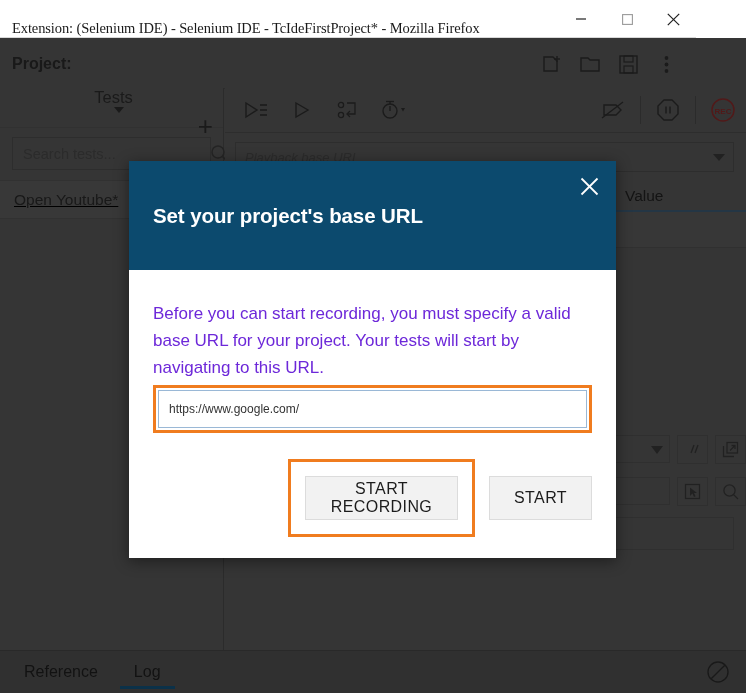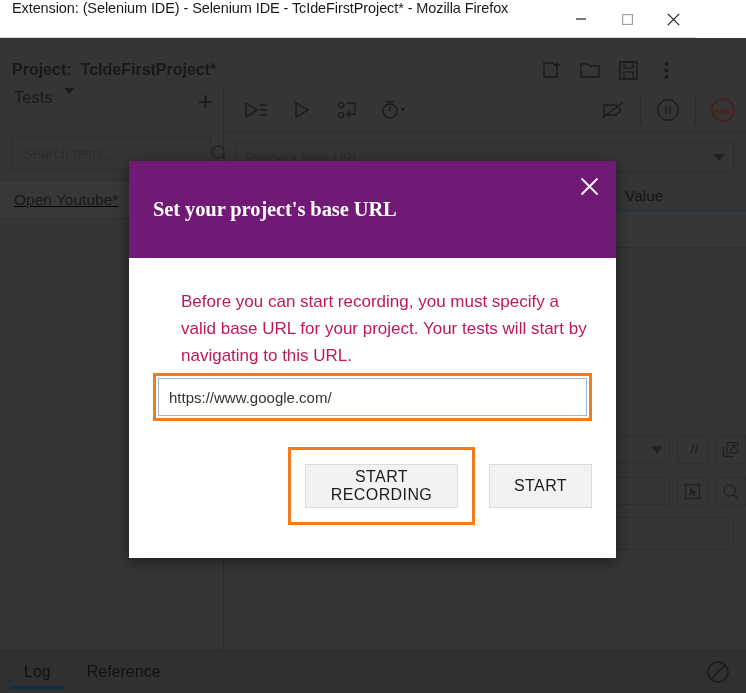--- a/index.html
+++ b/index.html
@@ -7,21 +7,21 @@
     width: 746px; height: 693px;
     font-family: "Liberation Sans", sans-serif;
     overflow: hidden; background: #fff;
   }
   #app { position: relative; width: 746px; height: 693px; }
 
   
   .titlebar {
     position: absolute; top: 0; left: 0; width: 696px; height: 38px;
     background: #ffffff; border-bottom: 1px solid #d8d8d8;
-    display: flex; align-items: flex-start;
+    display: flex; align-items: flex-end; font-family: Liberation Serif, serif;
   }
   .titlebar-text {
     padding-left: 12px; font-size: 14.5px; color: #1a1a1a;
     white-space: nowrap; letter-spacing: -0.1px;
   }
   .win-controls { position: absolute; right: 0; top: 0; height: 38px; display: flex; }
   .win-btn {
     width: 46px; height: 38px; display: flex;
     align-items: center; justify-content: center;
     color: #202020;
@@ -29,21 +29,21 @@
   .win-btn svg { display: block; }
 
   
   .ide {
     position: absolute; top: 38px; left: 0; width: 746px; height: 655px;
     background: #5c5c5c;
   }
 
   
   .proj-header {
-    position: absolute; top: 7px; left: 0; width: 691px; height: 50px;
+    position: absolute; top: 1px; left: 0; width: 691px; height: 50px;
     background: #5c5c5c; border-bottom: 1px solid #4e4e4e;
     display: flex; align-items: center;
   }
   .proj-label {
     padding-left: 12px; font-size: 16px; font-weight: bold;
     color: #2b2b2b; white-space: nowrap;
   }
   .proj-name {
     font-size: 16px; font-weight: bold; color: #2b2b2b;
     margin-left: 9px; white-space: nowrap;
@@ -56,22 +56,22 @@
     width: 34px; height: 34px; display: flex;
     align-items: center; justify-content: center; color: #2f2f2f;
   }
 
   
   .sidebar {
     position: absolute; top: 50px; left: 0; width: 224px; height: 562px;
     background: #5c5c5c; border-right: 1px solid #4b4b4b;
   }
   .tests-head {
-    height: 40px; display: flex; 
-    padding: 0 10px 0 14px; border-bottom: 1px solid #555;
+    height: 40px; display: flex; align-items: center;
+    padding: 0 10px 0 14px; border-bottom: 1px solid #555; flex-direction: column;
   }
   .tests-title { font-size: 16.5px; color: #2e2e2e; }
   .caret-sm {
     width: 0; height: 0; margin-left: 11px;
     border-left: 5px solid transparent; border-right: 5px solid transparent;
     border-top: 6px solid #2e2e2e;
   }
   .plus-btn {
     margin-left: auto; font-size: 26px; color: #2e2e2e;
     line-height: 1; font-weight: 300;
@@ -183,50 +183,49 @@
     position: absolute; top: 38px; left: 0; width: 746px; height: 655px;
     background: rgba(0,0,0,0.42);
   }
 
   
   .modal {
     position: absolute; left: 129px; top: 161px; width: 487px; height: 397px;
     background: #ffffff; box-shadow: 0 3px 14px rgba(0,0,0,0.45);
   }
   .modal-head {
-    height: 97px; background: #701a75; position: relative;
-    display: flex; align-items: center; font-family: Liberation Serif, serif;
+    height: 109px; background: #0c4a6e; position: relative;
+    display: flex; align-items: center;
   }
   .modal-title {
     padding-left: 24px; font-size: 20.5px; font-weight: bold; color: #fff;
     letter-spacing: -0.1px;
   }
   .modal-close {
     position: absolute; right: 12px; top: 10px;
     width: 30px; height: 30px; display: flex;
     align-items: center; justify-content: center; color: #fff;
   }
   .modal-body { padding: 30px 24px 0 24px; }
   .modal-text {
-    font-size: 17px; line-height: 27px; color: #be185d;
+    font-size: 17px; line-height: 27px; color: #6d28d9;
     max-width: 440px;
-    margin-left: 28px;
   }
   .field-label {
     margin-top: 30px; font-size: 14px; color: #6a6a6a;
     letter-spacing: 0.4px; padding-left: 3px;
   }
   
   .hl-input {
     margin-top: 4px; border: 3px solid #f07c1f; padding: 2px;
   }
   .base-url-input {
     width: 100%; height: 38px; border: 1px solid #9ab8d6;
     background: #fff; outline: none; padding: 0 10px;
-    font-family: "Liberation Sans", sans-serif; font-size: 15px; color: #333;
+    font-family: "Liberation Sans", sans-serif; font-size: 12px; color: #333;
   }
   .modal-actions {
     display: flex; align-items: center; gap: 14px;
     margin-top: 26px; padding-left: 135px;
   }
   
   .hl-btn { border: 3px solid #f07c1f; padding: 14px; }
   .btn {
     height: 44px; padding: 0 24px; background: #f2f2f2;
     border: 1px solid #dcdcdc; color: #1c1c1c;
@@ -259,21 +258,20 @@
             <line x1="12.2" y1="0.8" x2="0.8" y2="12.2" stroke="currentColor" stroke-width="1.2"></line>
           </svg>
       </div>
     </div>
   </div>
 
   <div class="ide">
 
     <div class="proj-header">
       <div class="proj-label">Project:</div>
-      <div class="proj-name">TcIdeFirstProject*</div>
       <div class="proj-icons">
         <div class="ph-icon">
           <svg width="22" height="22" viewBox="0 0 22 22">
               <path d="M3 4h9l4 4v10H3z" fill="none" stroke="currentColor" stroke-width="1.4"></path>
               <line x1="16" y1="3" x2="16" y2="9" stroke="currentColor" stroke-width="1.4"></line>
               <line x1="13" y1="6" x2="19" y2="6" stroke="currentColor" stroke-width="1.4"></line>
             </svg>
         </div>
         <div class="ph-icon">
           <svg width="22" height="22" viewBox="0 0 22 22">
@@ -434,22 +432,22 @@
         </div>
         <div class="ed-row">
           <div class="ed-label">Description</div>
           <div class="ed-desc-input"></div>
         </div>
       </div>
     </div>
 
     <div class="bottom">
       <div class="tabs">
+        <div class="tab">Reference</div>
         <div class="tab active">Log</div>
-        <div class="tab">Reference</div>
         <div class="clear-log">
           <svg width="24" height="24" viewBox="0 0 24 24">
               <circle cx="12" cy="12" r="10" fill="none" stroke="currentColor" stroke-width="1.4"></circle>
               <line x1="5.2" y1="18.8" x2="18.8" y2="5.2" stroke="currentColor" stroke-width="1.4"></line>
             </svg>
         </div>
       </div>
     </div>
   </div>
 

